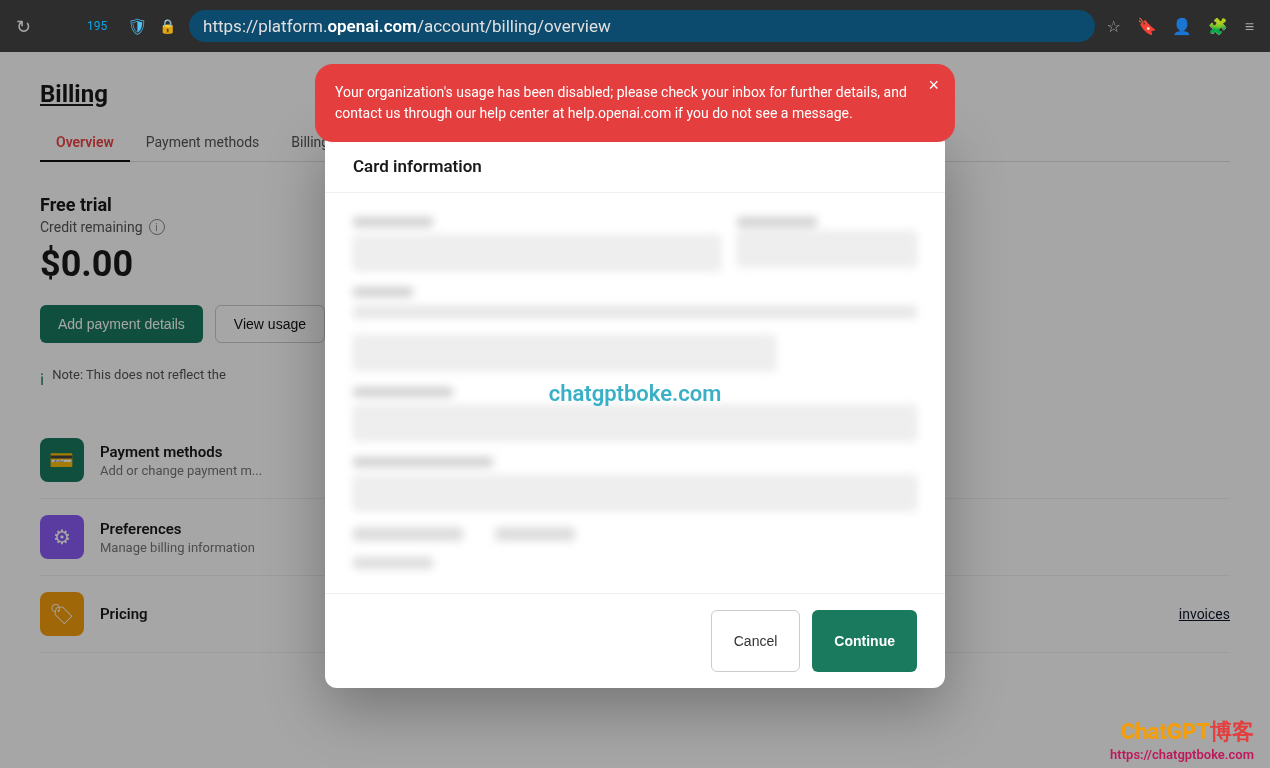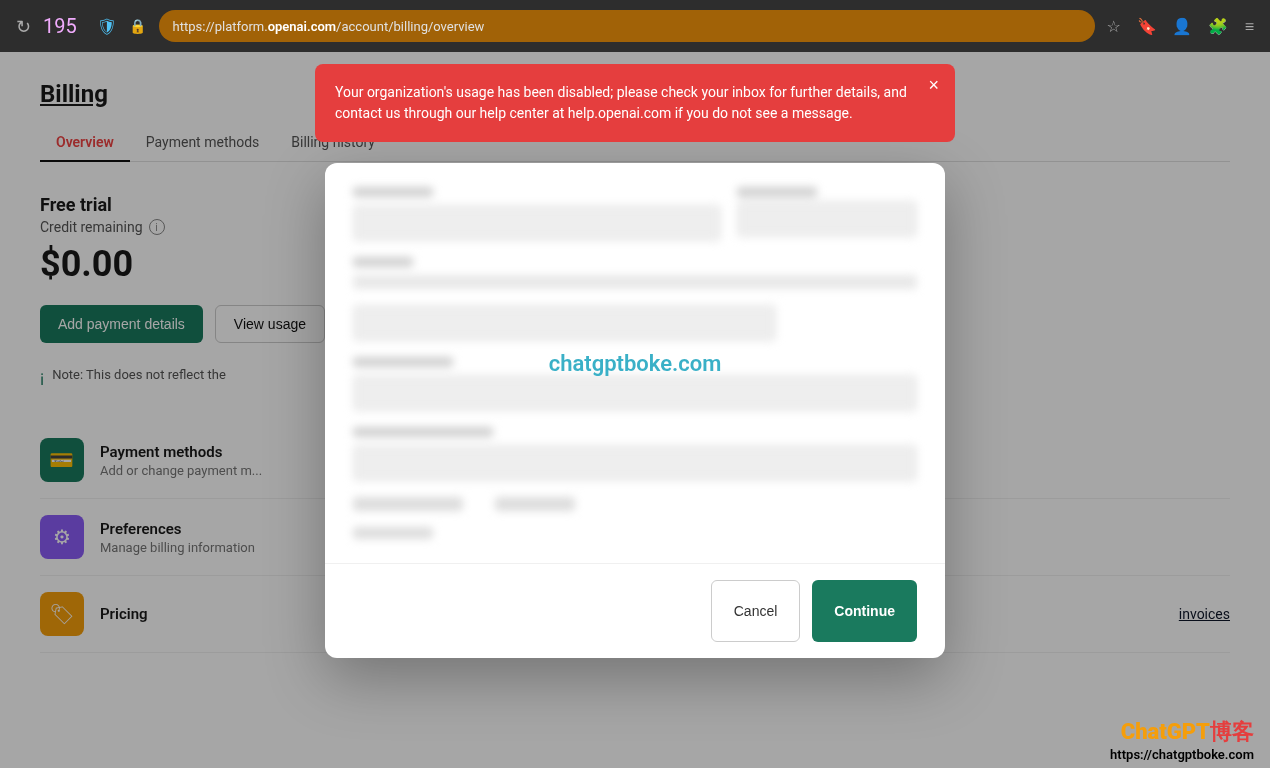--- a/index.html
+++ b/index.html
@@ -22,42 +22,43 @@
       padding: 0 16px;
       gap: 12px;
       position: relative;
       z-index: 1000;
     }
     .browser-spinner {
       color: #aaa;
       font-size: 18px;
     }
     .browser-tab-count {
-      color: #f0abfc;
-      font-size: 20px;
+      color: #0ea5e9;
+      font-size: 12px;
       margin-right: 8px;
+      margin-left: 44px;
     }
     .shield-icon-browser {
       color: #4fc3f7;
       font-size: 16px;
     }
     .lock-icon-browser {
       color: #aaa;
       font-size: 14px;
     }
     .browser-url-bar {
       flex: 1;
-      background: #a16207;
+      background: #0c4a6e;
       border-radius: 20px;
       height: 32px;
       display: flex;
       align-items: center;
       padding: 0 14px;
       color: #e0e0e0;
-      font-size: 13px;
+      font-size: 17px;
     }
     .browser-actions {
       display: flex;
       gap: 16px;
       align-items: center;
       color: #aaa;
       font-size: 16px;
     }
 
     
@@ -222,21 +223,21 @@
 
     
     .alert-banner {
       position: absolute;
       top: 12px;
       left: 50%;
       transform: translateX(-50%);
       width: 640px;
       background: #e53e3e;
       color: #fff;
-      border-radius: 8px;
+      border-radius: 18px;
       padding: 18px 44px 18px 20px;
       font-size: 14px;
       line-height: 1.5;
       z-index: 400;
     }
     .alert-close {
       position: absolute;
       top: 12px;
       right: 16px;
       background: none;
@@ -341,21 +342,21 @@
       pointer-events: none;
     }
     .bottom-watermark .line1 {
       font-size: 22px;
       font-weight: 900;
       color: #e53e3e;
     }
     .bottom-watermark .line1 span { color: #f59e0b; }
     .bottom-watermark .line2 {
       font-size: 13px;
-      color: #000000;
+      color: #be185d;
       font-weight: 600;
     }
 
     
     .invoices-label {
       font-size: 14px;
       color: #0f172a;
       cursor: pointer;
       text-decoration: underline;
     }
@@ -473,20 +474,21 @@
 
   <div class="overlay"></div>
 
   <div class="alert-banner">
     <span>Your organization's usage has been disabled; please check your inbox for further details, and contact us through our help center at help.openai.com if you do not see a message.</span>
     <button class="alert-close">×</button>
   </div>
 
   <div class="modal-backdrop">
     <div class="modal">
+      <div class="modal-header">Card information</div>
       <div class="modal-body">
         <div class="blurred-content">
 
           <div class="blur-row">
             <div class="blur-input-group">
               <div class="blur-label"></div>
               <div class="blur-field full" style="height:36px;background:#eee;border:1px solid #ddd;border-radius:4px;"></div>
             </div>
             <div style="width:180px;">
               <div class="blur-label"></div>

